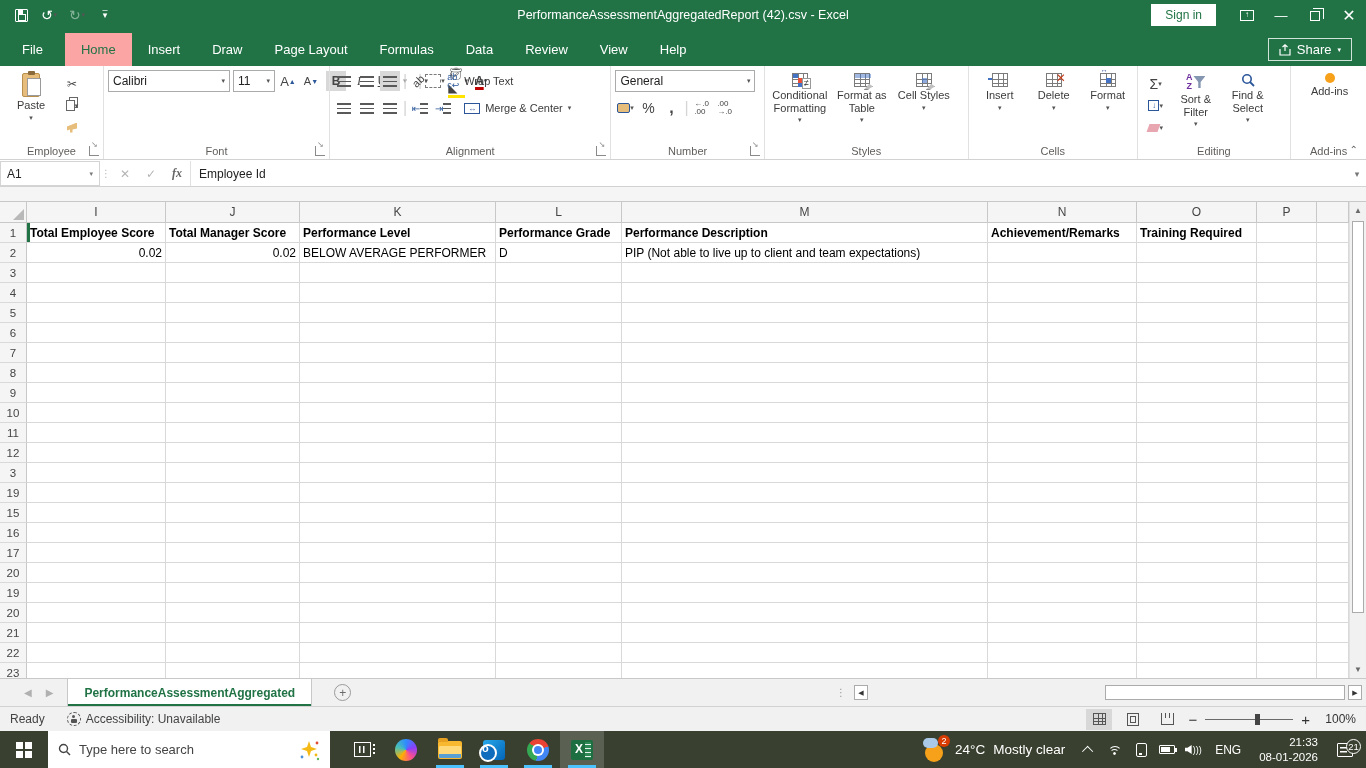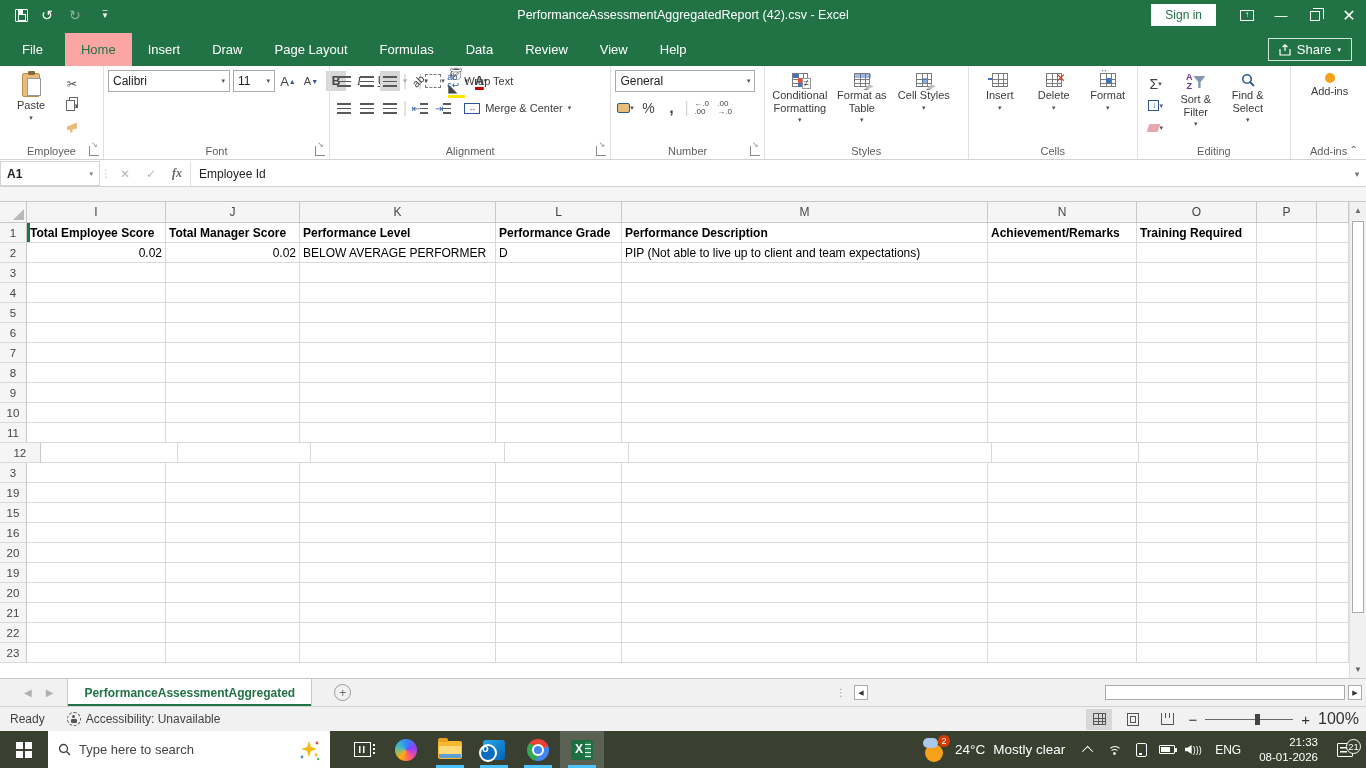--- a/index.html
+++ b/index.html
@@ -67,21 +67,21 @@
   .twoline { width:62px; }
   .stack3 { display:flex; flex-direction:column; justify-content:center; gap:2px; padding:0 4px; }
   .az-ic { font-size:9px; font-weight:bold; color:#7030a0; line-height:9px; display:flex; flex-direction:column; }
   .funnel { width:12px; height:12px; background:#8496b0; clip-path:polygon(0 0,100% 0,60% 50%,60% 100%,40% 100%,40% 50%); }
   .mag { width:14px; height:14px; }
   .orange-dot { width:10px; height:10px; border-radius:50%; background:#f7a11a; }
   .collapse { position:absolute; right:8px; bottom:4px; font-size:10px; color:#666; }
 
   
   .fbar { position:absolute; top:161px; left:0; right:0; height:26px; background:#fff; display:flex; align-items:stretch; border-bottom:1px solid #d2d2d2; }
-  .namebox { width:100px; border:1px solid #d4d4d4; display:flex; align-items:center; font-size:12px; color:#222; padding:0 6px;font-weight:bold; }
+  .namebox { width:100px; border:1px solid #d4d4d4; display:flex; align-items:center; font-size:12px; color:#222; padding:0 6px; }
   .namebox .dd { margin-left:auto; color:#777; }
   .fb-dots { width:12px; display:flex; align-items:center; justify-content:center; color:#bbb; font-size:10px; }
   .fb-btn { width:26px; display:flex; align-items:center; justify-content:center; font-size:12px; color:#b5b5b5; }
   .fb-fx { color:#666; font-style:italic; font-family:"Liberation Serif","DejaVu Serif",serif; font-weight:bold; }
   .fb-input { flex:1; border-left:1px solid #e1e1e1; display:flex; align-items:center; font-size:12px; color:#222; padding:0 8px; }
   .fb-exp { width:18px; display:flex; align-items:center; justify-content:center; color:#777; font-size:9px; }
   .fgap { position:absolute; top:187px; left:0; right:0; height:15px; background:#f5f5f5; border-bottom:1px solid #c8c8c8;}
 
   
   .sheet { position:absolute; top:202px; left:0; width:1349px; height:476px; overflow:hidden; background:#fff; }
@@ -126,21 +126,21 @@
      background:linear-gradient(#555,#555) 0 3.5px/100% 1px no-repeat, linear-gradient(#555,#555) 0 7px/100% 1px no-repeat,
      linear-gradient(#555,#555) 4px 0/1px 100% no-repeat, linear-gradient(#555,#555) 8px 0/1px 100% no-repeat; }
   .vi-page { width:12px; height:13px; border:1px solid #555; display:flex; align-items:center; justify-content:center; }
   .vi-page i { width:6px; height:7px; border:1px solid #555; }
   .vi-break { width:13px; height:12px; border:1px solid #555; border-top:none; position:relative; }
   .vi-break:before { content:""; position:absolute; left:3px; top:0; width:1px; height:5px; background:#555; }
   .vi-break:after { content:""; position:absolute; right:3px; top:0; width:1px; height:5px; background:#555; }
   .zoomctrl { display:flex; align-items:center; gap:8px; color:#333; }
   .ztrack { position:relative; width:88px; height:1px; background:#6a6a6a; }
   .zthumb { position:absolute; left:50px; top:-5px; width:5px; height:11px; background:#444; }
-  .zpct { width:38px; text-align:right; font-size:16px; color:#333; }
+  .zpct { width:38px; text-align:right; font-size:12px; color:#333; }
 
   
   .taskbar { position:absolute; top:731px; left:0; right:0; height:37px; background:#39402f; display:flex; align-items:stretch; }
   .startbtn { width:48px; display:flex; align-items:center; justify-content:center; cursor:pointer; }
   .winlogo { width:16px; height:16px; display:grid; grid-template-columns:7px 7px; grid-template-rows:7px 7px; gap:2px; }
   .winlogo i { background:#fff; }
   .searchbox { width:282px; background:#fff; display:flex; align-items:center; gap:8px; padding:0 10px; font-size:13px; color:#333; }
   .sb-mag { width:13px; height:13px; }
   .sb-spark { margin-left:auto; position:relative; width:22px; height:22px; }
   .tb-ic { width:44px; display:flex; align-items:center; justify-content:center; position:relative; cursor:pointer; }
@@ -624,21 +624,21 @@
         <div class="cell" style="width: 134px;"></div>
         <div class="cell" style="width: 196px;"></div>
         <div class="cell" style="width: 126px;"></div>
         <div class="cell" style="width: 366px;"></div>
         <div class="cell" style="width: 149px;"></div>
         <div class="cell" style="width: 120px;"></div>
         <div class="cell" style="width: 60px;"></div>
         <div class="cell" style="width: 32px;"></div>
       </div>
       <div class="grow">
-        <div class="rowhead" style="width: 41px;">12</div>
+        <div class="rowhead" style="width: 27px;">12</div>
         <div class="cell" style="width: 139px;"></div>
         <div class="cell" style="width: 134px;"></div>
         <div class="cell" style="width: 196px;"></div>
         <div class="cell" style="width: 126px;"></div>
         <div class="cell" style="width: 366px;"></div>
         <div class="cell" style="width: 149px;"></div>
         <div class="cell" style="width: 120px;"></div>
         <div class="cell" style="width: 60px;"></div>
         <div class="cell" style="width: 32px;"></div>
       </div>
@@ -673,20 +673,32 @@
         <div class="cell" style="width: 196px;"></div>
         <div class="cell" style="width: 126px;"></div>
         <div class="cell" style="width: 366px;"></div>
         <div class="cell" style="width: 149px;"></div>
         <div class="cell" style="width: 120px;"></div>
         <div class="cell" style="width: 60px;"></div>
         <div class="cell" style="width: 32px;"></div>
       </div>
       <div class="grow">
         <div class="rowhead" style="width: 27px;">16</div>
+        <div class="cell" style="width: 139px;"></div>
+        <div class="cell" style="width: 134px;"></div>
+        <div class="cell" style="width: 196px;"></div>
+        <div class="cell" style="width: 126px;"></div>
+        <div class="cell" style="width: 366px;"></div>
+        <div class="cell" style="width: 149px;"></div>
+        <div class="cell" style="width: 120px;"></div>
+        <div class="cell" style="width: 60px;"></div>
+        <div class="cell" style="width: 32px;"></div>
+      </div>
+      <div class="grow">
+        <div class="rowhead" style="width: 27px;">17</div>
         <div class="cell" style="width: 139px;"></div>
         <div class="cell" style="width: 134px;"></div>
         <div class="cell" style="width: 196px;"></div>
         <div class="cell" style="width: 126px;"></div>
         <div class="cell" style="width: 366px;"></div>
         <div class="cell" style="width: 149px;"></div>
         <div class="cell" style="width: 120px;"></div>
         <div class="cell" style="width: 60px;"></div>
         <div class="cell" style="width: 32px;"></div>
       </div>

